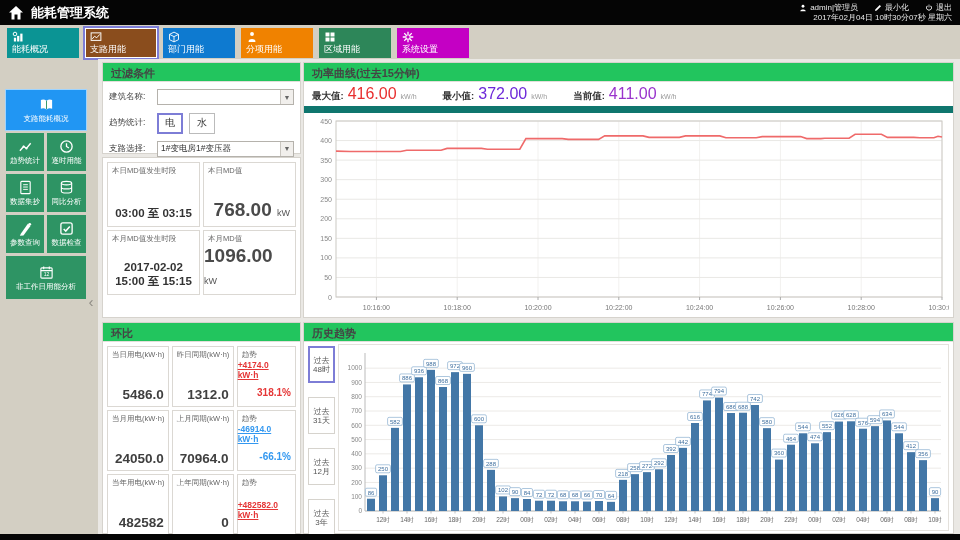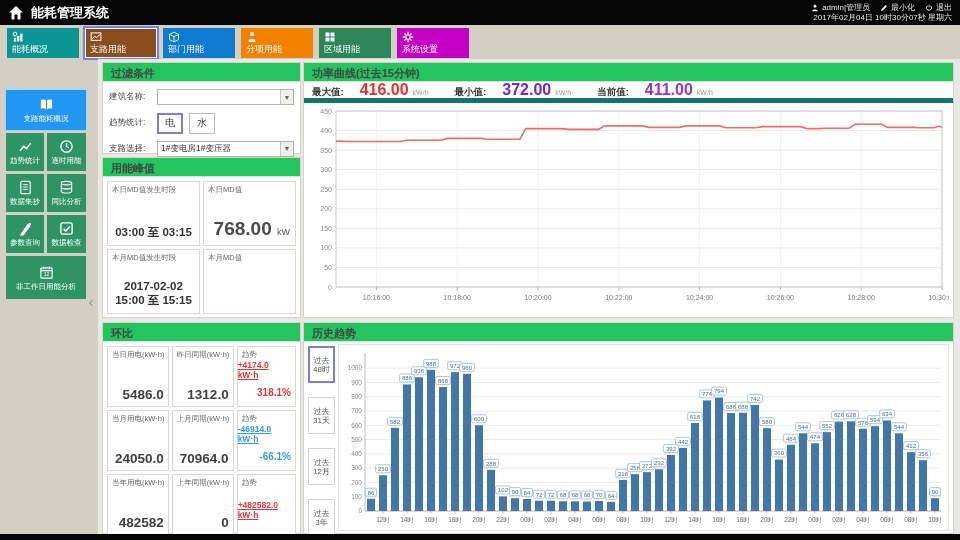--- a/index.html
+++ b/index.html
@@ -5,21 +5,21 @@
   * { margin:0; padding:0; box-sizing:border-box; }
   html,body { width:960px; height:540px; overflow:hidden; }
   body { font-family:"Liberation Sans","DejaVu Sans",sans-serif; background:#d3cfc3; position:relative; }
   #stage { position:absolute; inset:0; width:960px; height:540px; }
 
   
   .topbar { position:absolute; left:0; top:0; width:960px; height:25px; background:#050505; color:#fff; display:flex; justify-content:space-between; align-items:center; padding:0 8px; }
   .topbar-left { display:flex; align-items:center; gap:7px; font-size:13px; font-weight:bold; }
   .topbar-left svg { width:16px; height:16px; color:#fff; }
   .topbar-right { text-align:right; font-size:8px; line-height:10px; color:#e8e8e8; }
-  .tr-line1 { display:flex; gap:10px; justify-content:flex-end; align-items:flex-start; }
+  .tr-line1 { display:flex; gap:16px; justify-content:flex-end; align-items:flex-start; }
   .tr-line1 span.item { display:inline-flex; align-items:center; gap:3px; cursor:pointer; }
   .tr-line1 svg { width:8px; height:8px; color:#fff; }
 
   
   .tabrow { position:absolute; left:7px; top:28px; display:flex; gap:6px; }
   .tab { width:72px; height:30px; color:#fff; position:relative; padding:3px 5px; cursor:pointer; }
   .tab svg { width:12px; height:12px; display:block; }
   .tab .tlabel { position:absolute; left:5px; bottom:2px; font-size:9px; white-space:nowrap; }
   .tab.selected { box-shadow:0 0 0 1px #fff inset, 0 0 0 2px #7d7dd6; }
 
@@ -51,24 +51,24 @@
   .peak-grid { display:grid; grid-template-columns:1fr 1fr; gap:3px; padding:4px; }
   .cell { background:#fff; border:1px solid #dbd8d3; position:relative; }
   .peak-grid .cell { height:65px; }
   .clabel { font-size:7.5px; color:#666; padding:3px 0 0 4px; }
   .cval-time { position:absolute; bottom:6px; left:0; right:0; text-align:center; font-size:11.5px; font-weight:bold; color:#333; line-height:14px; }
   .cval-num { position:absolute; bottom:5px; right:5px; font-size:19px; font-weight:bold; color:#4a4a4a; }
   .cval-num .unit { font-size:9px; font-weight:normal; color:#555; }
 
   
   #power { left:303px; top:62px; width:651px; height:256px; }
-  .pstats { height:21px; border-bottom:5px solid #0f766e; display:flex; align-items:center; padding-left:8px; gap:26px; }
+  .pstats { height:31px; border-bottom:7px solid #0f766e; display:flex; align-items:center; padding-left:8px; gap:26px; }
   .pstat { display:flex; align-items:baseline; gap:4px; }
   .pstat .sl { font-size:9.5px; font-weight:bold; color:#333; }
-  .pstat .sv { font-size:16px; font-weight:bold;margin-left:12px; }
+  .pstat .sv { font-size:16px; font-weight:normal; }
   .pstat .su { font-size:7px; color:#999; }
 
   
   #huanbi { left:102px; top:322px; width:199px; height:212px; }
   .hb-grid { display:grid; grid-template-columns:1fr 1fr 0.96fr; gap:3px; padding:4px; }
   .hb-grid .cell { height:61px; }
   .hb-val { position:absolute; bottom:4px; right:4px; font-size:13.5px; font-weight:bold; color:#3f3f3f; }
   .hb-trend1 { position:absolute; bottom:26px; right:4px; font-size:8.5px; font-weight:bold; text-decoration:underline; }
   .hb-trend2 { position:absolute; bottom:8px; right:4px; font-size:10px; font-weight:bold; }
 
@@ -310,39 +310,39 @@
     <div class="frow">
       <span class="flabel">支路选择:</span>
       <span class="combo">
         <span class="ctext">1#变电房1#变压器</span>
         <span class="carrow">▼</span>
       </span>
     </div>
   </div>
 
   <div class="panel" id="peak">
-    <div class="phead">用能峰值</div>
     <div class="peak-grid">
       <div class="cell">
         <div class="clabel">本日MD值发生时段</div>
         <div class="cval-time">03:00 至 03:15</div>
       </div>
       <div class="cell">
         <div class="clabel">本日MD值</div>
         <div class="cval-num"><span>768.00</span> <span class="unit">kW</span></div>
       </div>
       <div class="cell">
         <div class="clabel">本月MD值发生时段</div>
         <div class="cval-time">
             <div>2017-02-02</div>
             <div>15:00 至 15:15</div>
           </div>
       </div>
       <div class="cell">
         <div class="clabel">本月MD值</div>
+        <div class="cval-num"><span>1096.00</span> <span class="unit">kW</span></div>
       </div>
     </div>
   </div>
 
   <div class="panel" id="power">
     <div class="phead">功率曲线(过去15分钟)</div>
     <div class="pstats" id="pstats">
         <div class="pstat">
           <span class="sl">最大值:</span>
     <span class="sv" style="color: rgb(232, 47, 47);">416.00</span>

